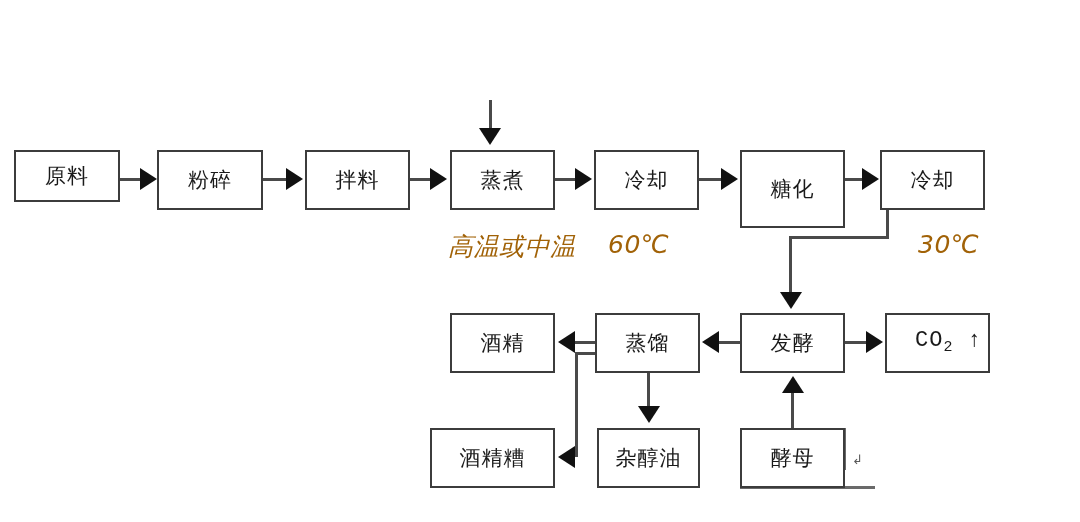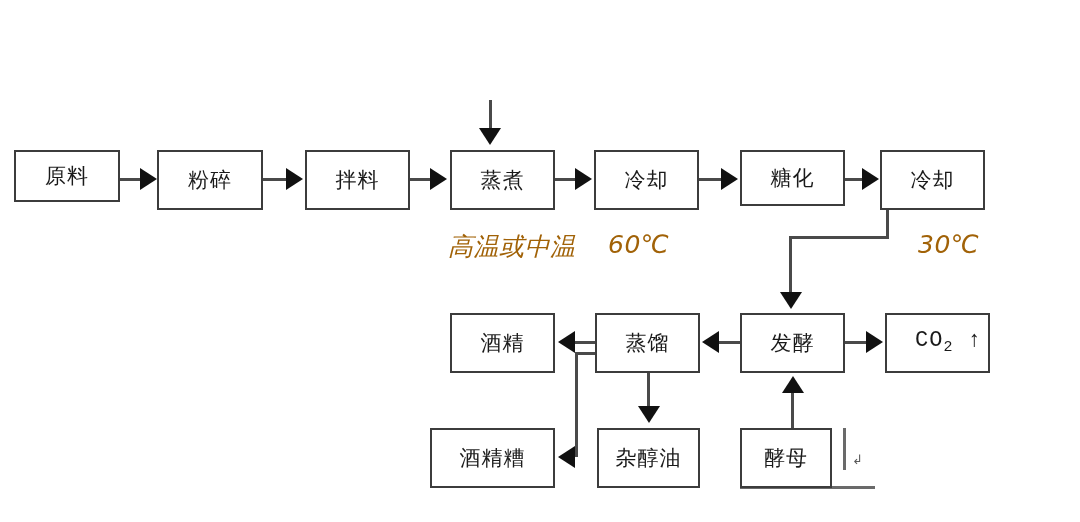--- a/index.html
+++ b/index.html
@@ -116,21 +116,21 @@
   </div>
 
   <div class="node" style="left:450px; top:150px; width:105px; height:60px;">
     <span class="nlabel">蒸煮</span>
   </div>
 
   <div class="node" style="left:594px; top:150px; width:105px; height:60px;">
     <span class="nlabel">冷却</span>
   </div>
 
-  <div class="node" style="left:740px; top:150px; width:105px; height:56px;">
+  <div class="node" style="left:740px; top:150px; width:105px; height:78px;">
     <span class="nlabel">糖化</span>
   </div>
 
   <div class="node" style="left:880px; top:150px; width:105px; height:60px;">
     <span class="nlabel">冷却</span>
   </div>
 
   <div class="node" style="left:450px; top:313px; width:105px; height:60px;">
     <span class="nlabel">酒精</span>
   </div>
@@ -148,21 +148,21 @@
   </div>
 
   <div class="node" style="left:430px; top:428px; width:125px; height:60px;">
     <span class="nlabel">酒精糟</span>
   </div>
 
   <div class="node" style="left:597px; top:428px; width:103px; height:60px;">
     <span class="nlabel">杂醇油</span>
   </div>
 
-  <div class="node" style="left:740px; top:428px; width:92px; height:60px;">
+  <div class="node" style="left:740px; top:428px; width:105px; height:60px;">
     <span class="nlabel">酵母</span>
   </div>
 
   <div class="caption" style="left:448px; top:230px;">高温或中温</div>
 
   <div class="caption" style="left:608px; top:230px;text-align:right;">60℃</div>
 
   <div class="caption" style="left:918px; top:230px;">30℃</div>
 
   <div class="hline" style="left:120px; top:178px; width:24px;"></div>

